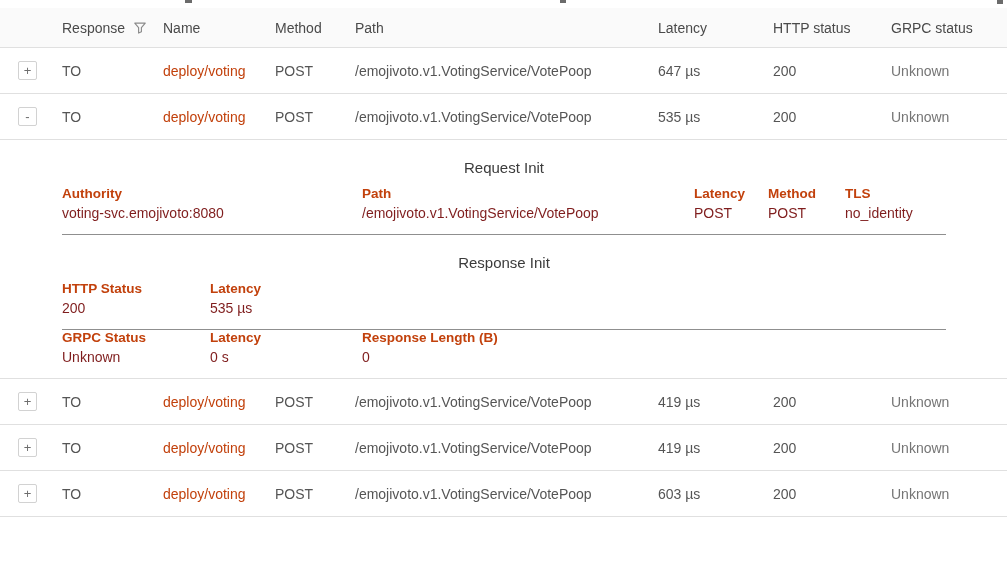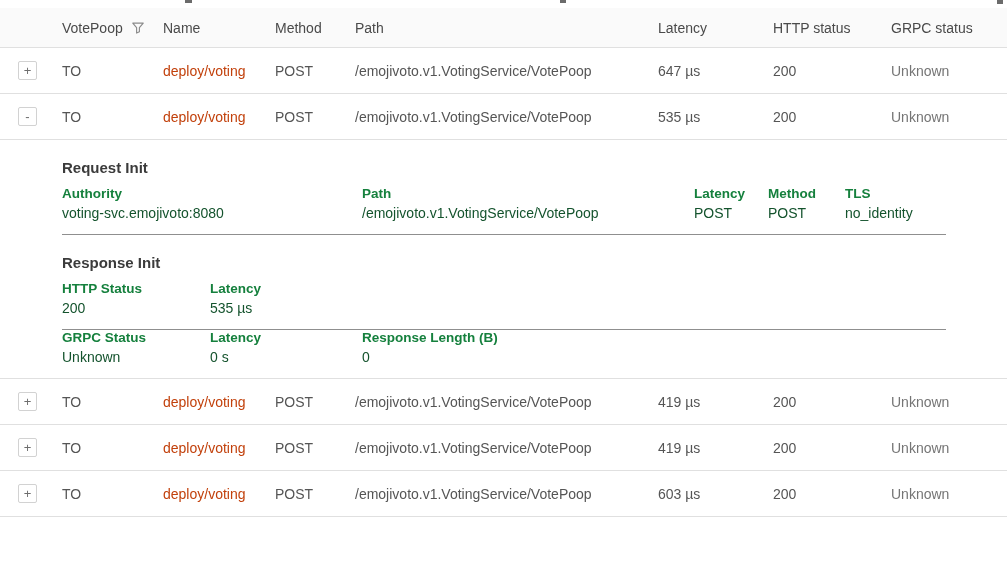--- a/index.html
+++ b/index.html
@@ -35,44 +35,44 @@
     font-size:13px; line-height:17px; color:#6d6d6d; text-align:center;
     cursor:pointer; padding:0; font-family:"Liberation Sans", sans-serif;
   }
   .name-link { color:#c2410c; text-decoration:none; cursor:pointer; }
   .grpc-val { color:#757575; }
 
   .detail {
     padding:0 61px 0 62px;
     border-bottom:1px solid #e0e0e0;
   }
-  .section-title { font-size:15px; font-weight:bold; color:#3b3b3b; margin:19px 0 10px; }
+  .section-title { font-size:15px; font-weight:normal; color:#3b3b3b; margin:19px 0 10px;text-align:center; }
   .fields { display:grid; padding-bottom:13px; }
   .fields.cols-req { grid-template-columns:300px 332px 74px 77px 1fr; }
   .fields.cols-2 { grid-template-columns:148px 1fr; }
   .fields.cols-3 { grid-template-columns:148px 152px 1fr; }
   .section.divided .fields { border-bottom:1px solid #8f8f8f; }
-  .f-label { font-size:13.5px; font-weight:bold; color:#15803d; }
-  .f-value { font-size:14px; color:#14532d; margin-top:4px; }
+  .f-label { font-size:13.5px; font-weight:bold; color:#c2410c; }
+  .f-value { font-size:14px; color:#7f1d1d; margin-top:4px; }
 </style>
 </head>
 <body>
 
 <div class="top-strip">
   <span class="artifact a1"></span>
   <span class="artifact a2"></span>
   <span class="artifact a3"></span>
 </div>
 
 <div class="tap-table">
 
   <div class="grid-row thead">
     <div class="th"></div>
     <div class="th">
-      <span>VotePoop</span>
+      <span>Response</span>
       <span class="filter-btn">
         <svg width="14" height="14" viewBox="0 0 16 16" fill="none" stroke="#8a8a8a" stroke-width="1.3" stroke-linejoin="round">
           <path d="M2 2.5 L14 2.5 L9.6 7.6 L9.6 12.2 L6.4 13.8 L6.4 7.6 Z"></path>
         </svg>
       </span>
     </div>
     <div class="th">Name</div>
     <div class="th">Method</div>
     <div class="th">Path</div>
     <div class="th">Latency</div>

